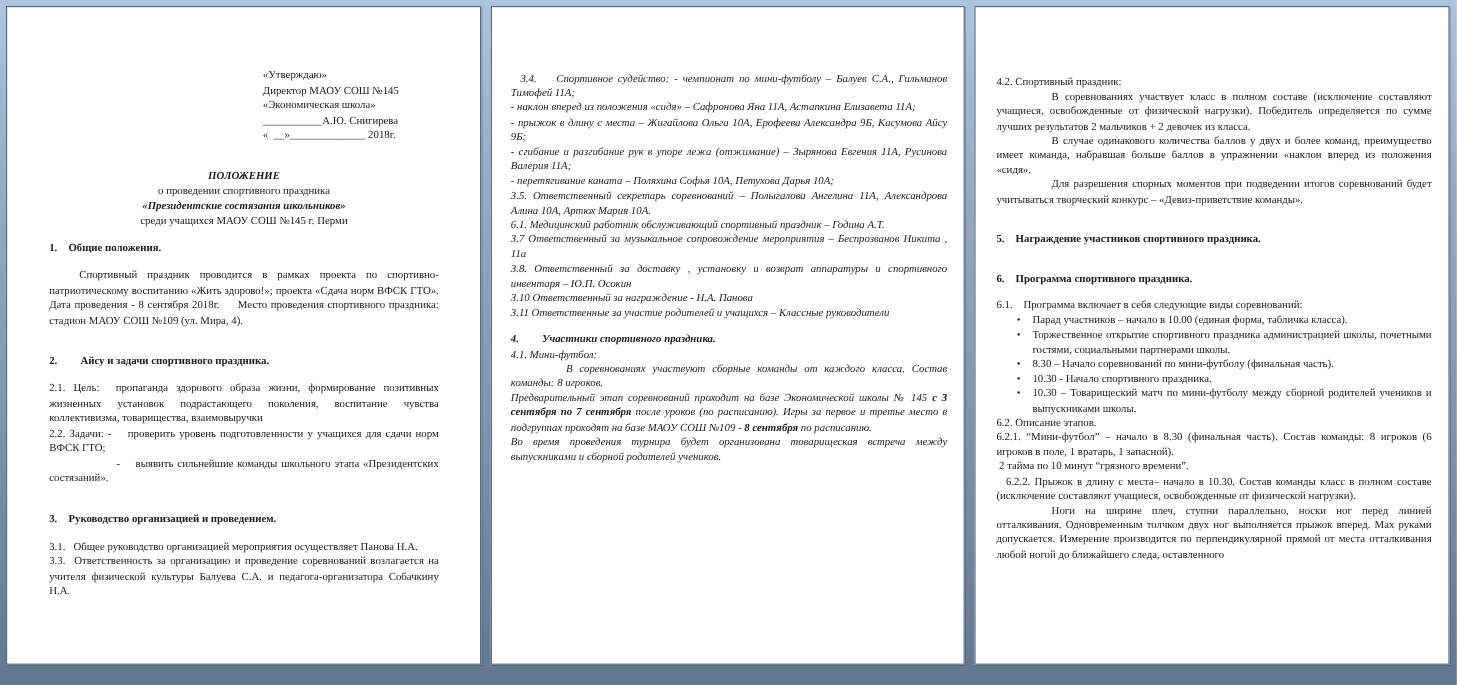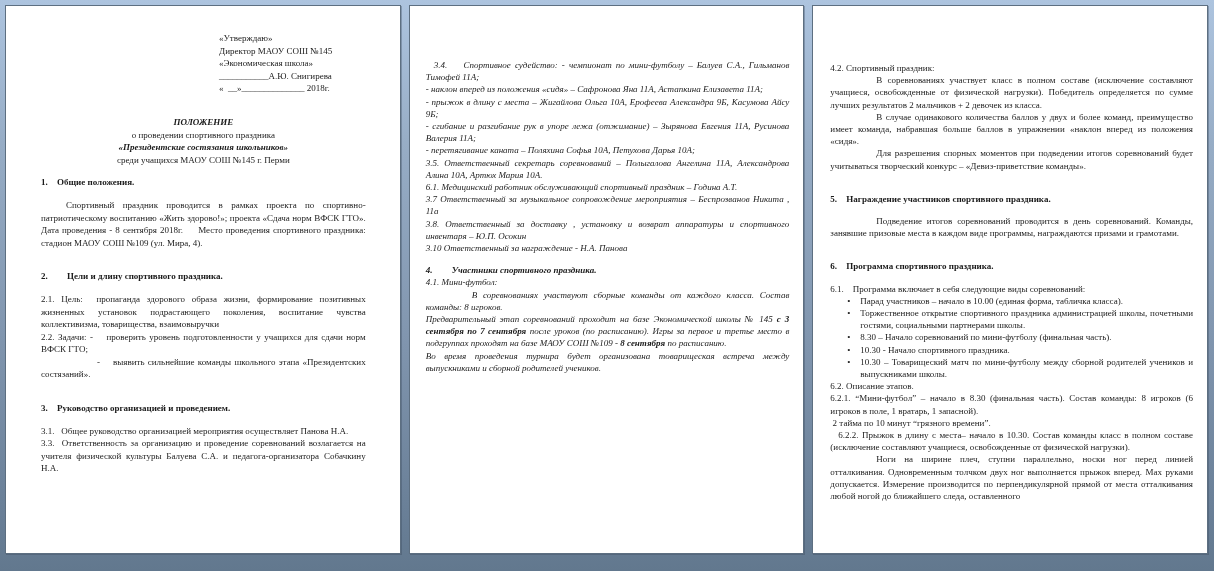--- a/index.html
+++ b/index.html
@@ -6,21 +6,21 @@
   body{
     background:linear-gradient(180deg,#adc4df 0%,#97adc6 25%,#8095ae 60%,#697f97 90%,#62788e 100%);
     font-family:"Liberation Serif","DejaVu Serif",serif;
   }
   .viewer{display:flex;gap:8px;padding:5px 6px 6px 5px;height:560px;box-sizing:border-box;width:1214px;}
   .page{
     flex:1;background:#ffffff;border:1px solid #5d6f81;box-sizing:border-box;overflow:hidden;
     color:#1b1b1b;box-shadow:1px 1px 0 rgba(55,70,90,.35);
   }
   .content{box-sizing:border-box;height:100%;}
-  .page[data-name="page-1"] .content{padding:26px 34px 0 35px;font-size:9px;line-height:12.6px;}
+  .page[data-name="page-1"] .content{padding:50px 34px 0 35px;font-size:9px;line-height:12.6px;}
   .page[data-name="page-2"] .content{padding:53px 14px 0 16px;font-size:9px;line-height:12.2px;font-style:italic;}
   .page[data-name="page-3"] .content{padding:56px 14px 0 17px;font-size:9px;line-height:12.2px;}
 
   p{margin:0;}
   .pp{text-align:justify;}
   .hd{font-weight:bold;display:flex;text-align:left;}
   .hd .num{flex:0 0 16px;}
   .hd .num.w{flex-basis:26px;}
   .mt{margin-top:10px;}
   .mt2{margin-top:21px;}
@@ -57,21 +57,21 @@
           <p class="bb" data-name="title-line">«Президентские состязания школьников»</p>
           <p data-name="title-line">среди учащихся МАОУ СОШ №145 г. Перми</p>
         </div>
         <p class="hd mt" data-name="section-heading">
           <span class="num" data-name="heading-number">1.</span>
           <span data-name="heading-text">Общие положения.</span>
         </p>
         <p class="pp ti1 mt" data-name="paragraph">Спортивный праздник проводится в рамках проекта по спортивно-патриотическому воспитанию  «Жить здорово!»; проекта «Сдача норм ВФСК ГТО». Дата проведения -  8 сентября 2018г.&nbsp;&nbsp;&nbsp;&nbsp; Место проведения спортивного праздника: стадион МАОУ СОШ №109 (ул. Мира, 4).</p>
         <p class="hd mt2" data-name="section-heading">
           <span class="num w" data-name="heading-number">2.</span>
-          <span data-name="heading-text">Цели и длину спортивного праздника.</span>
+          <span data-name="heading-text">Айсу и задачи спортивного праздника.</span>
         </p>
         <p class="pp mt" data-name="paragraph">2.1.&nbsp;Цель:&nbsp; пропаганда здорового образа жизни, формирование позитивных жизненных установок подрастающего поколения, воспитание чувства коллективизма, товарищества, взаимовыручки</p>
         <p class="pp" data-name="paragraph">2.2.&nbsp;Задачи: -&nbsp;&nbsp;&nbsp; проверить уровень подготовленности у учащихся для сдачи норм ВФСК ГТО;</p>
         <p class="pp ti3" data-name="paragraph">-&nbsp;&nbsp;&nbsp; выявить сильнейшие команды школьного этапа «Президентских состязаний».</p>
         <p class="hd mt2" data-name="section-heading">
           <span class="num" data-name="heading-number">3.</span>
           <span data-name="heading-text">Руководство организацией и проведением.</span>
         </p>
         <p class="pp mt" data-name="paragraph">3.1.&nbsp;&nbsp; Общее руководство организацией мероприятия осуществляет Панова Н.А.</p>
         <p class="pp" data-name="paragraph">3.3.&nbsp; Ответственность за организацию и проведение соревнований возлагается на учителя физической культуры Балуева С.А. и педагога-организатора Собачкину Н.А.</p>
@@ -82,41 +82,41 @@
         <p class="pp tis" data-name="paragraph">3.4.&nbsp;&nbsp;&nbsp; Спортивное судейство: - чемпионат по мини-футболу – Балуев С.А., Гильманов Тимофей 11А;</p>
         <p class="pp" data-name="paragraph">- наклон вперед из положения «сидя» – Сафронова Яна 11А, Астапкина Елизавета 11А;</p>
         <p class="pp" data-name="paragraph">- прыжок в длину с места – Жигайлова Ольга 10А, Ерофеева Александра 9Б, Касумова Айсу 9Б;</p>
         <p class="pp" data-name="paragraph">- сгибание и разгибание рук в упоре лежа (отжимание) – Зырянова Евгения 11А, Русинова Валерия 11А;</p>
         <p class="pp" data-name="paragraph">- перетягивание каната – Поляхина Софья 10А, Петухова Дарья 10А;</p>
         <p class="pp" data-name="paragraph">3.5. Ответственный секретарь соревнований – Полыгалова Ангелина 11А, Александрова Алина 10А, Артюх Мария 10А.</p>
         <p class="pp" data-name="paragraph">6.1. Медицинский работник обслуживающий спортивный праздник – Година А.Т.</p>
         <p class="pp" data-name="paragraph">3.7 Ответственный за музыкальное сопровождение мероприятия – Беспрозванов Никита , 11а</p>
         <p class="pp" data-name="paragraph">3.8. Ответственный за доставку , установку и возврат аппаратуры и спортивного инвентаря – Ю.П. Осокин</p>
         <p class="pp" data-name="paragraph">3.10 Ответственный за награждение - Н.А. Панова</p>
+        <p class="pp" data-name="paragraph">3.11 Ответственные за участие родителей и учащихся – Классные руководители</p>
         <p class="hd mt" data-name="section-heading">
           <span class="num w" data-name="heading-number">4.</span>
           <span data-name="heading-text">Участники спортивного праздника.</span>
         </p>
         <p class="pp" data-name="paragraph">4.1. Мини-футбол:</p>
         <p class="pp ti2" data-name="paragraph">В соревнованиях участвуют сборные команды от каждого класса. Состав команды: 8 игроков.</p>
         <p class="pp" data-name="paragraph"><span data-name="text-segment">Предварительный этап соревнований проходит на базе Экономической школы № 145 </span><b data-name="bold-text-segment">с 3 сентября по 7 сентября</b><span data-name="text-segment"> после уроков (по расписанию). Игры за первое и третье место в подгруппах проходят на базе МАОУ СОШ №109 - </span><b data-name="bold-text-segment">8 сентября</b><span data-name="text-segment"> по расписанию.</span></p>
         <p class="pp" data-name="paragraph">Во время проведения турнира будет организована товарищеская встреча между выпускниками и сборной родителей учеников.</p>
       </div>
     </div>
   <div class="page" data-name="page-3">
       <div class="content" data-name="page-3-content">
         <p class="pp" data-name="paragraph">4.2. Спортивный праздник:</p>
         <p class="pp ti2" data-name="paragraph">В соревнованиях участвует класс в полном составе (исключение составляют учащиеся, освобожденные от физической нагрузки). Победитель определяется по сумме лучших результатов 2 мальчиков + 2 девочек из класса.</p>
         <p class="pp ti2" data-name="paragraph">В случае одинакового количества баллов у двух и более команд, преимущество имеет команда, набравшая больше баллов в упражнении «наклон вперед из положения «сидя».</p>
         <p class="pp ti2" data-name="paragraph">Для разрешения спорных моментов при подведении итогов соревнований будет учитываться творческий конкурс – «Девиз-приветствие команды».</p>
         <p class="hd mt2" data-name="section-heading">
           <span class="num" data-name="heading-number">5.</span>
           <span data-name="heading-text">Награждение участников спортивного праздника.</span>
         </p>
-        <p class="pp ti2 mt" data-name="paragraph">Подведение итогов соревнований проводится в день соревнований. Команды, занявшие призовые места в каждом виде программы,  награждаются призами и грамотами.</p>
         <p class="hd mt2" data-name="section-heading">
           <span class="num" data-name="heading-number">6.</span>
           <span data-name="heading-text">Программа спортивного праздника.</span>
         </p>
         <p class="pp mt" data-name="paragraph">6.1.&nbsp;&nbsp;&nbsp; Программа включает в себя следующие виды соревнований:</p>
         <p class="bl" data-name="bullet-item">
           <span class="bdot" data-name="bullet-icon">•</span>
           <span class="btx" data-name="bullet-text">Парад участников – начало в 10.00 (единая форма, табличка класса).</span>
         </p>
         <p class="bl" data-name="bullet-item">

